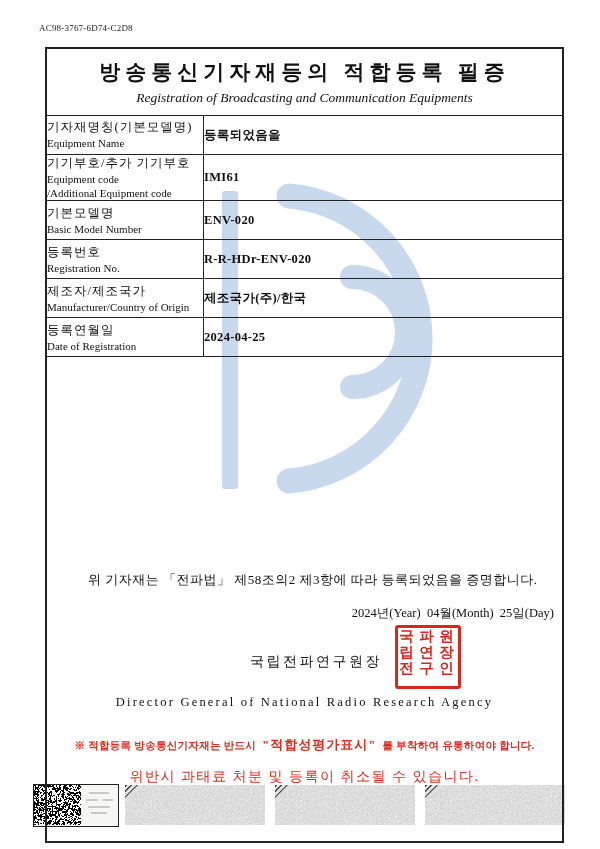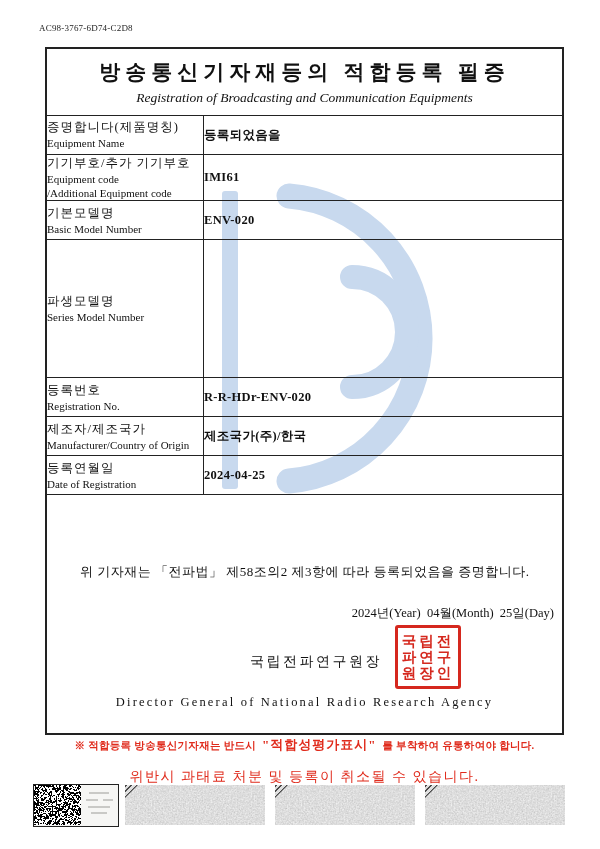--- a/index.html
+++ b/index.html
@@ -2,44 +2,44 @@
 <html><head>
 <meta charset="utf-8">
 <style>
   html,body{margin:0;padding:0;background:#888;}
   .page{position:relative;width:600px;height:849px;background:#ffffff;overflow:hidden;
         font-family:"Liberation Serif","DejaVu Serif",serif;color:#111;}
   .doc-code{position:absolute;left:39px;top:23px;font-size:9px;letter-spacing:.2px;color:#222;}
 
   .watermark{position:absolute;left:0;top:0;z-index:0;}
 
-  .cert-box{position:absolute;left:45px;top:47px;width:519px;height:688px;
+  .cert-box{position:absolute;left:45px;top:47px;width:519px;height:796px;
             border:2px solid #222;box-sizing:border-box;z-index:1;background:transparent;}
 
   .title-ko{position:absolute;top:9px;left:0;right:0;text-align:center;
             font-size:21px;font-weight:700;letter-spacing:5px;}
   .title-en{position:absolute;top:41px;left:0;right:0;text-align:center;
             font-size:13.5px;font-style:italic;}
 
   table.fields{position:absolute;top:66px;left:-1px;width:518px;border-collapse:collapse;table-layout:fixed;}
   table.fields td{border:1px solid #222;padding:0;vertical-align:middle;background:transparent;}
   td.lbl{width:156px;padding:2px 4px 2px 8px;}
   td.val{padding:2px 4px 2px 10px;font-weight:700;font-size:12.5px;letter-spacing:.3px;}
   .lbl-ko{font-size:12.5px;letter-spacing:1px;line-height:1.35;}
   .lbl-en{font-size:11px;line-height:1.3;white-space:pre-line;}
   tr.r39{height:39px;} tr.r45{height:45px;} tr.r138{height:138px;} tr.r26{height:26px;}
 
   .statement{position:absolute;top:510px;left:0;right:0;padding:0 9px;font-size:13px;line-height:1.45;}
-  .stmt-ko{margin:4px;text-indent:20px;letter-spacing:.5px;}
+  .stmt-ko{margin:12px;text-indent:20px;letter-spacing:.5px;}
   .stmt-en{margin:2px 0 0 0;text-indent:5px;}
   .date-line{position:absolute;top:556px;right:8px;font-size:12.5px;white-space:pre;}
 
   .signer-ko{position:absolute;top:604px;right:180px;font-size:14px;letter-spacing:2.5px;margin-left:28px;}
   .seal{position:absolute;left:348px;top:576px;width:60px;height:58px;border:3.5px solid #d5281e;
-        border-radius:3px;color:#d5281e;display:flex;flex-direction:column;justify-content:center;
+        border-radius:3px;color:#d5281e;display:flex;flex-direction:row;justify-content:center;
         text-align:center;font-weight:700;font-size:14.5px;line-height:1.12;letter-spacing:3px;
         font-family:"Liberation Serif","DejaVu Serif",serif;}
   .signer-en{position:absolute;top:646px;left:0;right:0;text-align:center;
              font-size:12.5px;letter-spacing:2.2px;font-weight:500;}
 
   .warning{position:absolute;top:687px;left:0;right:0;text-align:center;color:#e02b1c;}
   .warn-1{font-size:10.5px;font-weight:600;letter-spacing:.3px;}
   .warn-hl{font-size:13px;font-weight:800;letter-spacing:1px;padding:0 3px;}
   .warn-2{font-size:14px;font-weight:500;letter-spacing:1.5px;margin-top:14px;}
 
@@ -73,46 +73,39 @@
 
   <div class="cert-box">
 
     <div class="title-ko">방송통신기자재등의 적합등록 필증</div>
     <div class="title-en">Registration of Broadcasting and Communication Equipments</div>
 
     <table class="fields">
       <tbody>
       <tr class="r39">
         <td class="lbl">
-              <div class="lbl-ko">증명합니다(제품명칭)</div>
+              <div class="lbl-ko">기자재명칭(기본모델명)</div>
             <div class="lbl-en">Equipment Name</div>
             </td>
         <td class="val">등록되었음을</td>
       </tr>
       <tr class="r45">
         <td class="lbl">
               <div class="lbl-ko">기기부호/추가 기기부호</div>
             <div class="lbl-en">Equipment code
 /Additional Equipment code</div>
             </td>
         <td class="val">IMI61</td>
       </tr>
       <tr class="r39">
         <td class="lbl">
               <div class="lbl-ko">기본모델명</div>
             <div class="lbl-en">Basic  Model  Number</div>
             </td>
         <td class="val">ENV-020</td>
-      </tr>
-      <tr class="r138">
-        <td class="lbl">
-              <div class="lbl-ko">파생모델명</div>
-            <div class="lbl-en">Series  Model  Number</div>
-            </td>
-        <td class="val"></td>
       </tr>
       <tr class="r39">
         <td class="lbl">
               <div class="lbl-ko">등록번호</div>
             <div class="lbl-en">Registration No.</div>
             </td>
         <td class="val">R-R-HDr-ENV-020</td>
       </tr>
       <tr class="r39">
         <td class="lbl">

